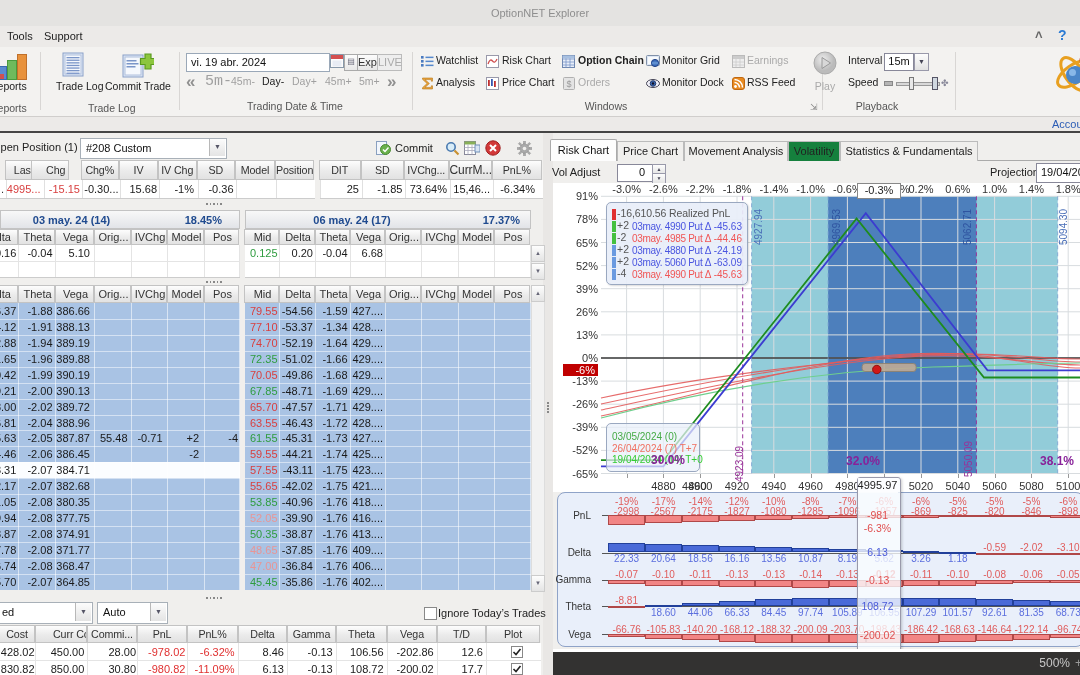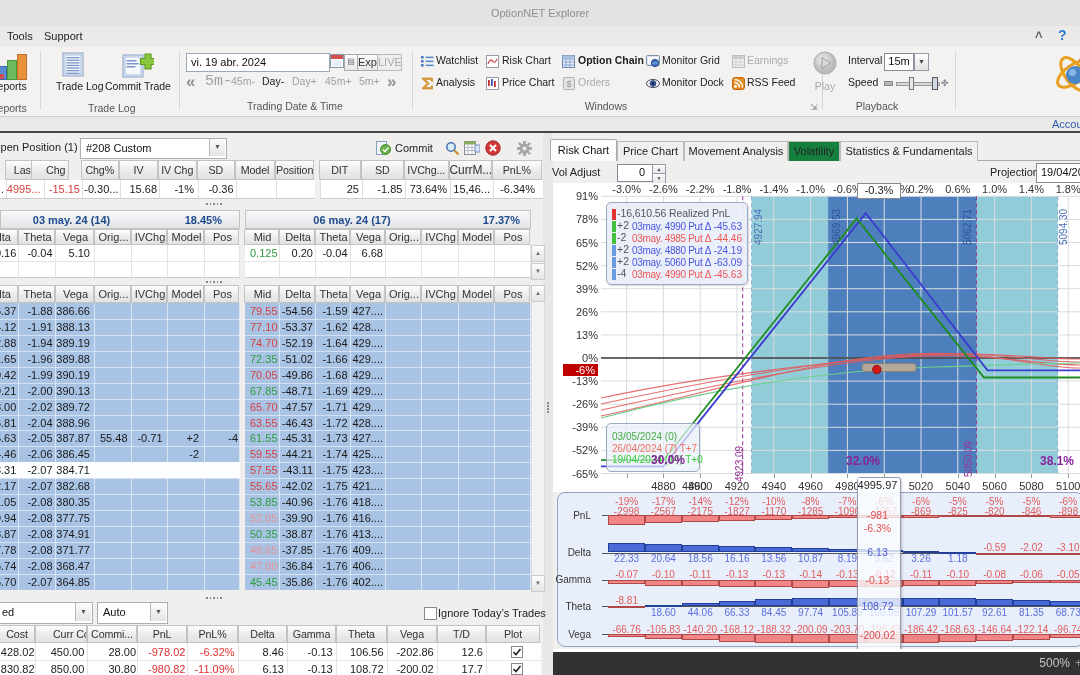--- a/index.html
+++ b/index.html
@@ -445,21 +445,21 @@
 <div style="position:absolute;left:-30px;top:304.0px;width:120px;text-align:right;font-size:11px;color:#1a1a1a;font-weight:400;line-height:14px;white-space:nowrap;">386.66</div>
 <div style="position:absolute;left:157.5px;top:304.0px;width:120px;text-align:right;font-size:11px;color:#d84040;font-weight:400;line-height:14px;white-space:nowrap;">79.55</div>
 <div style="position:absolute;left:193px;top:304.0px;width:120px;text-align:right;font-size:11px;color:#1a1a1a;font-weight:400;line-height:14px;white-space:nowrap;">-54.56</div>
 <div style="position:absolute;left:227.5px;top:304.0px;width:120px;text-align:right;font-size:11px;color:#1a1a1a;font-weight:400;line-height:14px;white-space:nowrap;">-1.59</div>
 <div style="position:absolute;left:263px;top:304.0px;width:120px;text-align:right;font-size:11px;color:#1a1a1a;font-weight:400;line-height:14px;white-space:nowrap;">427....</div>
 <div style="position:absolute;left:-103.7px;top:319.9px;width:120px;text-align:right;font-size:11px;color:#1a1a1a;font-weight:400;line-height:14px;white-space:nowrap;">54.12</div>
 <div style="position:absolute;left:-67.5px;top:319.9px;width:120px;text-align:right;font-size:11px;color:#1a1a1a;font-weight:400;line-height:14px;white-space:nowrap;">-1.91</div>
 <div style="position:absolute;left:-30px;top:319.9px;width:120px;text-align:right;font-size:11px;color:#1a1a1a;font-weight:400;line-height:14px;white-space:nowrap;">388.13</div>
 <div style="position:absolute;left:157.5px;top:319.9px;width:120px;text-align:right;font-size:11px;color:#d84040;font-weight:400;line-height:14px;white-space:nowrap;">77.10</div>
 <div style="position:absolute;left:193px;top:319.9px;width:120px;text-align:right;font-size:11px;color:#1a1a1a;font-weight:400;line-height:14px;white-space:nowrap;">-53.37</div>
-<div style="position:absolute;left:227.5px;top:319.9px;width:120px;text-align:right;font-size:11px;color:#1a1a1a;font-weight:400;line-height:14px;white-space:nowrap;">-1.62</div>
+<div style="position:absolute;left:227.5px;top:319.9px;width:120px;text-align:right;font-size:11px;color:#1a1a1a;font-weight:400;line-height:14px;white-space:nowrap;">-1.34</div>
 <div style="position:absolute;left:263px;top:319.9px;width:120px;text-align:right;font-size:11px;color:#1a1a1a;font-weight:400;line-height:14px;white-space:nowrap;">428....</div>
 <div style="position:absolute;left:-103.7px;top:335.8px;width:120px;text-align:right;font-size:11px;color:#1a1a1a;font-weight:400;line-height:14px;white-space:nowrap;">52.88</div>
 <div style="position:absolute;left:-67.5px;top:335.8px;width:120px;text-align:right;font-size:11px;color:#1a1a1a;font-weight:400;line-height:14px;white-space:nowrap;">-1.94</div>
 <div style="position:absolute;left:-30px;top:335.8px;width:120px;text-align:right;font-size:11px;color:#1a1a1a;font-weight:400;line-height:14px;white-space:nowrap;">389.19</div>
 <div style="position:absolute;left:157.5px;top:335.8px;width:120px;text-align:right;font-size:11px;color:#d84040;font-weight:400;line-height:14px;white-space:nowrap;">74.70</div>
 <div style="position:absolute;left:193px;top:335.8px;width:120px;text-align:right;font-size:11px;color:#1a1a1a;font-weight:400;line-height:14px;white-space:nowrap;">-52.19</div>
 <div style="position:absolute;left:227.5px;top:335.8px;width:120px;text-align:right;font-size:11px;color:#1a1a1a;font-weight:400;line-height:14px;white-space:nowrap;">-1.64</div>
 <div style="position:absolute;left:263px;top:335.8px;width:120px;text-align:right;font-size:11px;color:#1a1a1a;font-weight:400;line-height:14px;white-space:nowrap;">429....</div>
 <div style="position:absolute;left:-103.7px;top:351.8px;width:120px;text-align:right;font-size:11px;color:#1a1a1a;font-weight:400;line-height:14px;white-space:nowrap;">51.65</div>
 <div style="position:absolute;left:-67.5px;top:351.8px;width:120px;text-align:right;font-size:11px;color:#1a1a1a;font-weight:400;line-height:14px;white-space:nowrap;">-1.96</div>
@@ -882,21 +882,21 @@
 <div style="position:absolute;left:718.6px;top:545.7px;width:36.8px;height:6.8px;background:#4a6ad8;border:1px solid #22409a;box-sizing:border-box;"></div>
 <div style="position:absolute;left:657.0px;top:552.0px;width:160px;text-align:center;font-size:10px;color:#5b6ede;font-weight:400;line-height:13px;white-space:nowrap;">16.16</div>
 <div style="position:absolute;left:718.6px;top:580px;width:36.8px;height:7.2px;background:#f28585;border:1px solid #b04848;box-sizing:border-box;"></div>
 <div style="position:absolute;left:657.0px;top:568.0px;width:160px;text-align:center;font-size:10px;color:#e05c5c;font-weight:400;line-height:13px;white-space:nowrap;">-0.13</div>
 <div style="position:absolute;left:718.6px;top:600.8px;width:36.8px;height:5.2px;background:#4a6ad8;border:1px solid #22409a;box-sizing:border-box;"></div>
 <div style="position:absolute;left:657.0px;top:606.0px;width:160px;text-align:center;font-size:10px;color:#5b6ede;font-weight:400;line-height:13px;white-space:nowrap;">66.33</div>
 <div style="position:absolute;left:718.6px;top:634px;width:36.8px;height:7.6px;background:#f28585;border:1px solid #b04848;box-sizing:border-box;"></div>
 <div style="position:absolute;left:657.0px;top:622.5px;width:160px;text-align:center;font-size:10px;color:#e05c5c;font-weight:400;line-height:13px;white-space:nowrap;">-168.12</div>
 <div style="position:absolute;left:755.4px;top:514.5px;width:36.8px;height:5.3px;background:#f28585;border:1px solid #b04848;box-sizing:border-box;"></div>
 <div style="position:absolute;left:693.8px;top:495.0px;width:160px;text-align:center;font-size:10px;color:#e05c5c;font-weight:400;line-height:13px;white-space:nowrap;">-10%</div>
-<div style="position:absolute;left:693.8px;top:504.5px;width:160px;text-align:center;font-size:10px;color:#e05c5c;font-weight:400;line-height:13px;white-space:nowrap;">-1170</div>
+<div style="position:absolute;left:693.8px;top:504.5px;width:160px;text-align:center;font-size:10px;color:#e05c5c;font-weight:400;line-height:13px;white-space:nowrap;">-1080</div>
 <div style="position:absolute;left:755.4px;top:546.8px;width:36.8px;height:5.7px;background:#4a6ad8;border:1px solid #22409a;box-sizing:border-box;"></div>
 <div style="position:absolute;left:693.8px;top:552.0px;width:160px;text-align:center;font-size:10px;color:#5b6ede;font-weight:400;line-height:13px;white-space:nowrap;">13.56</div>
 <div style="position:absolute;left:755.4px;top:580px;width:36.8px;height:7.2px;background:#f28585;border:1px solid #b04848;box-sizing:border-box;"></div>
 <div style="position:absolute;left:693.8px;top:568.0px;width:160px;text-align:center;font-size:10px;color:#e05c5c;font-weight:400;line-height:13px;white-space:nowrap;">-0.13</div>
 <div style="position:absolute;left:755.4px;top:599.4px;width:36.8px;height:6.6px;background:#4a6ad8;border:1px solid #22409a;box-sizing:border-box;"></div>
 <div style="position:absolute;left:693.8px;top:606.0px;width:160px;text-align:center;font-size:10px;color:#5b6ede;font-weight:400;line-height:13px;white-space:nowrap;">84.45</div>
 <div style="position:absolute;left:755.4px;top:634px;width:36.8px;height:8.6px;background:#f28585;border:1px solid #b04848;box-sizing:border-box;"></div>
 <div style="position:absolute;left:693.8px;top:622.5px;width:160px;text-align:center;font-size:10px;color:#e05c5c;font-weight:400;line-height:13px;white-space:nowrap;">-188.32</div>
 <div style="position:absolute;left:792.2px;top:514.5px;width:36.8px;height:4.4px;background:#f28585;border:1px solid #b04848;box-sizing:border-box;"></div>
 <div style="position:absolute;left:730.6px;top:495.0px;width:160px;text-align:center;font-size:10px;color:#e05c5c;font-weight:400;line-height:13px;white-space:nowrap;">-8%</div>

